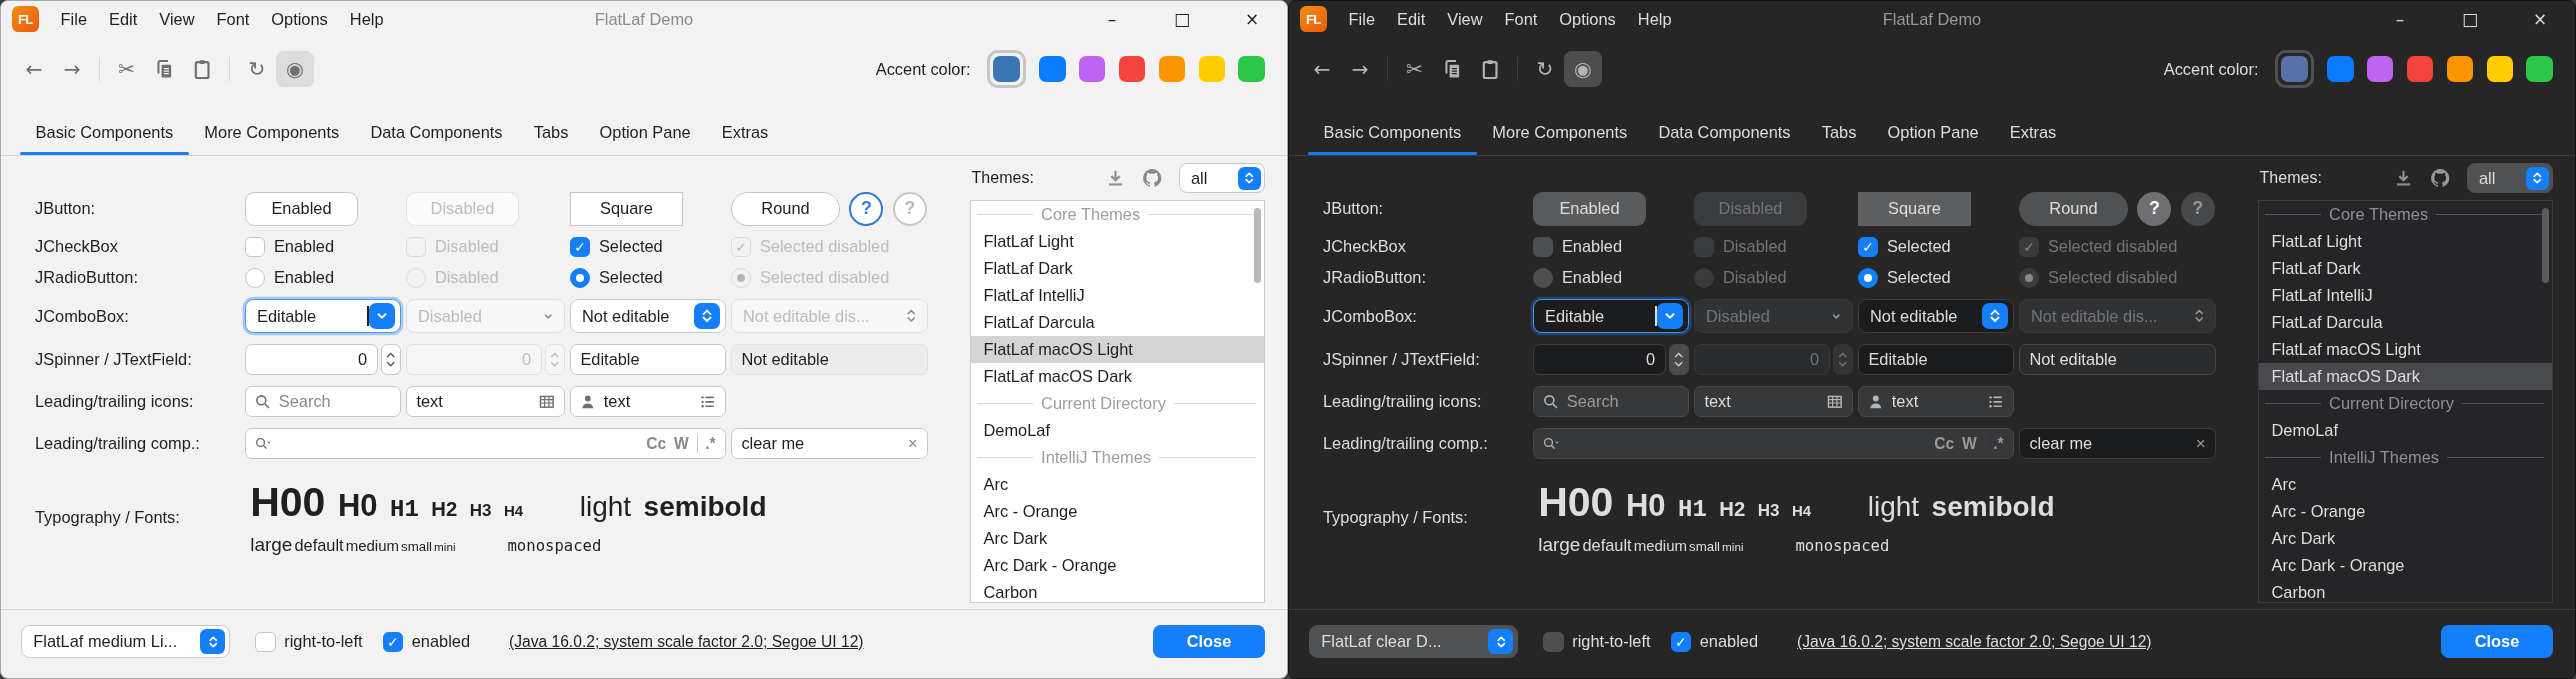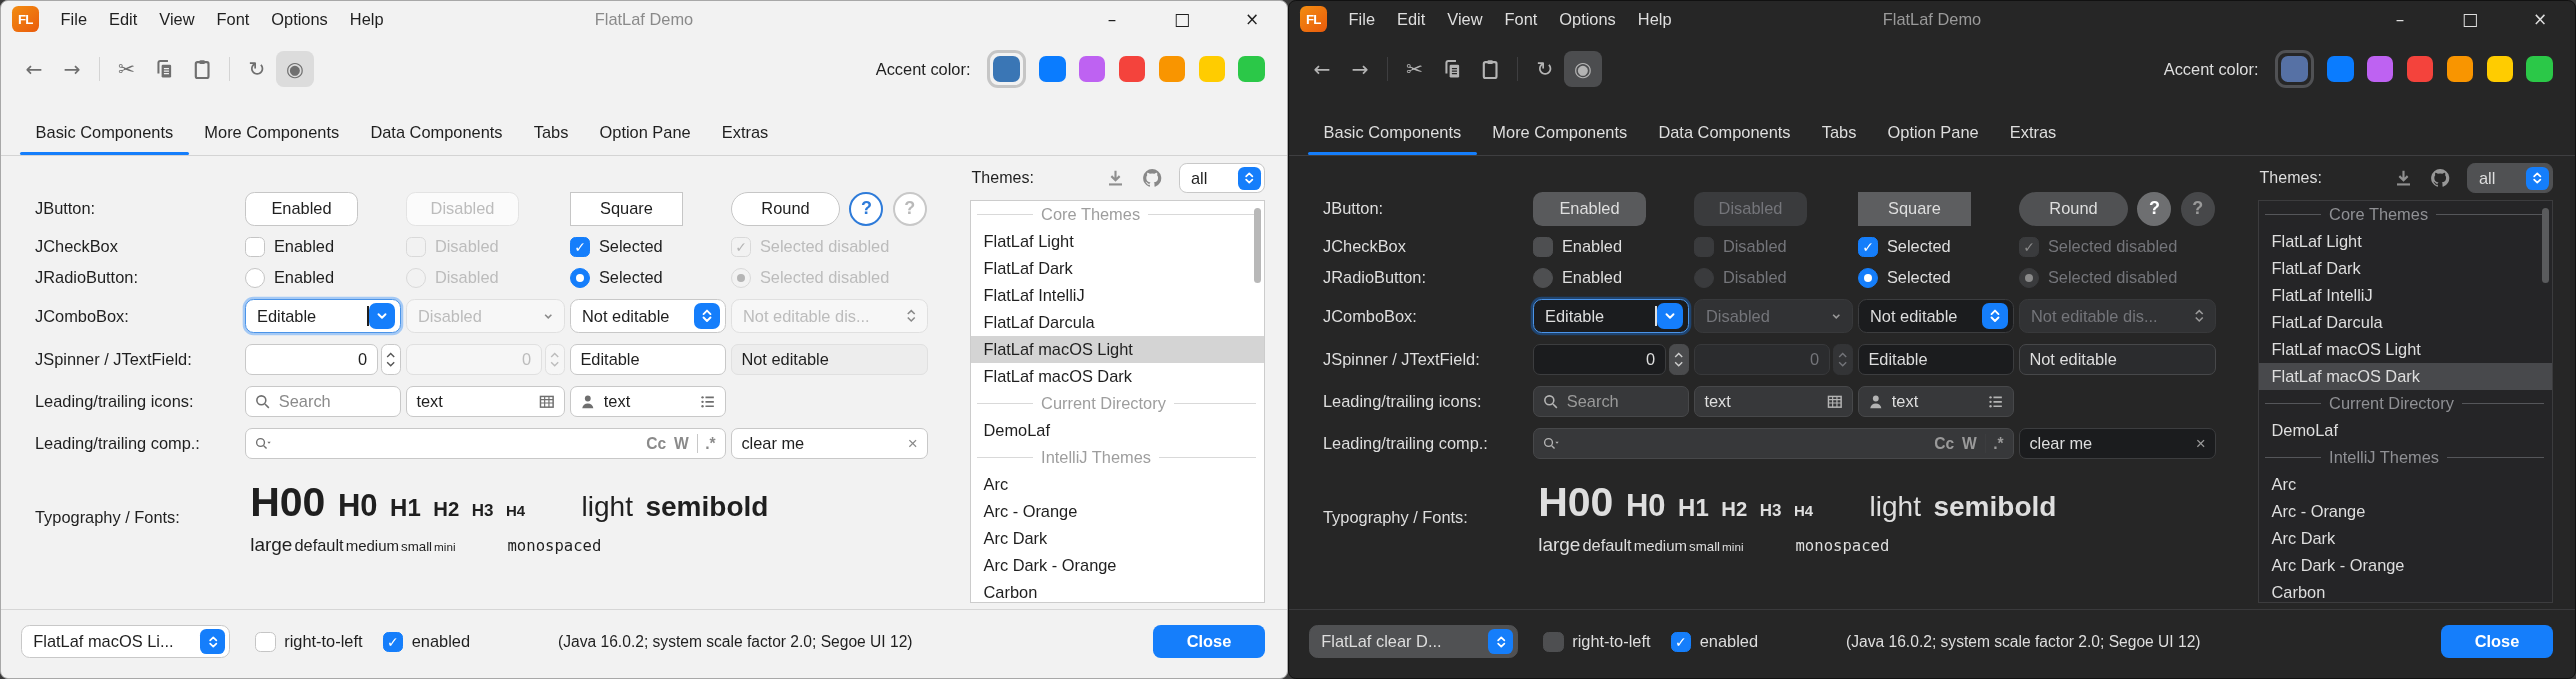--- a/index.html
+++ b/index.html
@@ -162,21 +162,21 @@
   .matchers { display:flex; align-items:center; gap:7.8px; color:var(--fg-sec); font-size:15.6px; font-weight:bold; }
   .matchers .div { width:0.8px; height:19px; background:var(--field-border); }
   .clear-x { color:var(--fg-sec); font-size:17px; }
 
   
   .typo-row { display:grid; grid-template-columns:205px 1fr; column-gap:10.2px; margin-top:20.3px; }
   .typo-label { font-size:16.4px; align-self:center; }
   .typo-line1 { display:flex; align-items:baseline; gap:12.5px; }
   .typo-line2 { display:flex; align-items:baseline; gap:2px; margin-top:7.8px; }
   .h00{font-size:41px;font-weight:600;} .h0{font-size:31px;font-weight:600;}
-  .h1{font-size:24px;font-weight:bold;} .h2{font-size:20.3px;font-weight:bold;}
+  .h1{font-size:24px;font-weight:bold;font-family:Liberation Mono, monospace;} .h2{font-size:20.3px;font-weight:bold;}
   .h3{font-size:17px;font-weight:bold;} .h4{font-size:15px;font-weight:bold;}
   .w-light{font-size:28px;font-weight:300;margin-left:44px;}
   .w-semi{font-size:28px;font-weight:600;}
   .sz-large{font-size:19px;} .sz-default{font-size:16.4px;} .sz-medium{font-size:15px;}
   .sz-small{font-size:13.3px;} .sz-mini{font-size:11.7px;}
   .sz-mono{font-size:15.6px;font-family:"DejaVu Sans Mono",monospace;margin-left:50px;}
 
   
   .themes-col { width:295px; flex:none; margin:0 22px 0 11px; display:flex; flex-direction:column; }
   .themes-head { display:flex; align-items:center; margin:7.8px 0 6.3px 1.6px; }
@@ -201,21 +201,21 @@
   .vthumb { position:absolute; top:7px; right:3.1px; width:7px; height:75px; border-radius:3.9px; background:var(--thumb); }
 
   
   .bottombar { flex:none; height:69px; border-top:0.8px solid var(--bar-line); display:flex; align-items:center;
                padding:0 22px 4.7px 20.3px; }
   .bottom-combo { width:209px; height:33px; border-radius:8.6px; background:var(--field-bg); border:0.8px solid var(--field-border);
                   display:flex; align-items:center; padding:0 3.9px 0 11px; font-size:16.4px; }
   .theme-dark .bottom-combo { background:#505153; border-color:#505153; }
   .bottom-combo .val { flex:1; white-space:nowrap; overflow:hidden; }
   .bottom-checks { display:flex; align-items:center; gap:20.3px; margin-left:25px; }
-  .status { font-size:15.6px; margin-left:88px; }
+  .status { font-size:15.6px; margin-left:39px;text-decoration:underline; }
   .close-btn { margin-left:auto; width:112px; height:33px; border-radius:7.8px; background:var(--accent);
                color:#fff; font-size:16.4px; font-weight:bold; display:flex; align-items:center; justify-content:center; }
   svg { flex:none; }
 </style>
 </head>
 <body>
 
 <div id="app">
 <div class="window theme-light">
 
@@ -554,21 +554,21 @@
         <div class="list-item">Arc Dark - Orange</div>
         <div class="list-item">Carbon</div>
 
         <div class="vthumb"></div>
       </div>
     </div>
   </div>
 
   <div class="bottombar">
     <div class="bottom-combo">
-      <span class="val">FlatLaf macOS Li...</span>
+      <span class="val">FlatLaf medium Li...</span>
       <span class="mini-arrow" style="width:25px;height:25px;">
         <svg width="12.5" height="14" viewBox="0 0 14 18">
               <path d="M3 7l4-4 4 4M3 11l4 4 4-4" fill="none" stroke="currentColor" stroke-width="2.2" stroke-linecap="round" stroke-linejoin="round"></path>
             </svg>
       </span>
     </div>
     <div class="bottom-checks">
       <div class="cb-group">
         <span class="cb"></span>
         <span>right-to-left</span>

